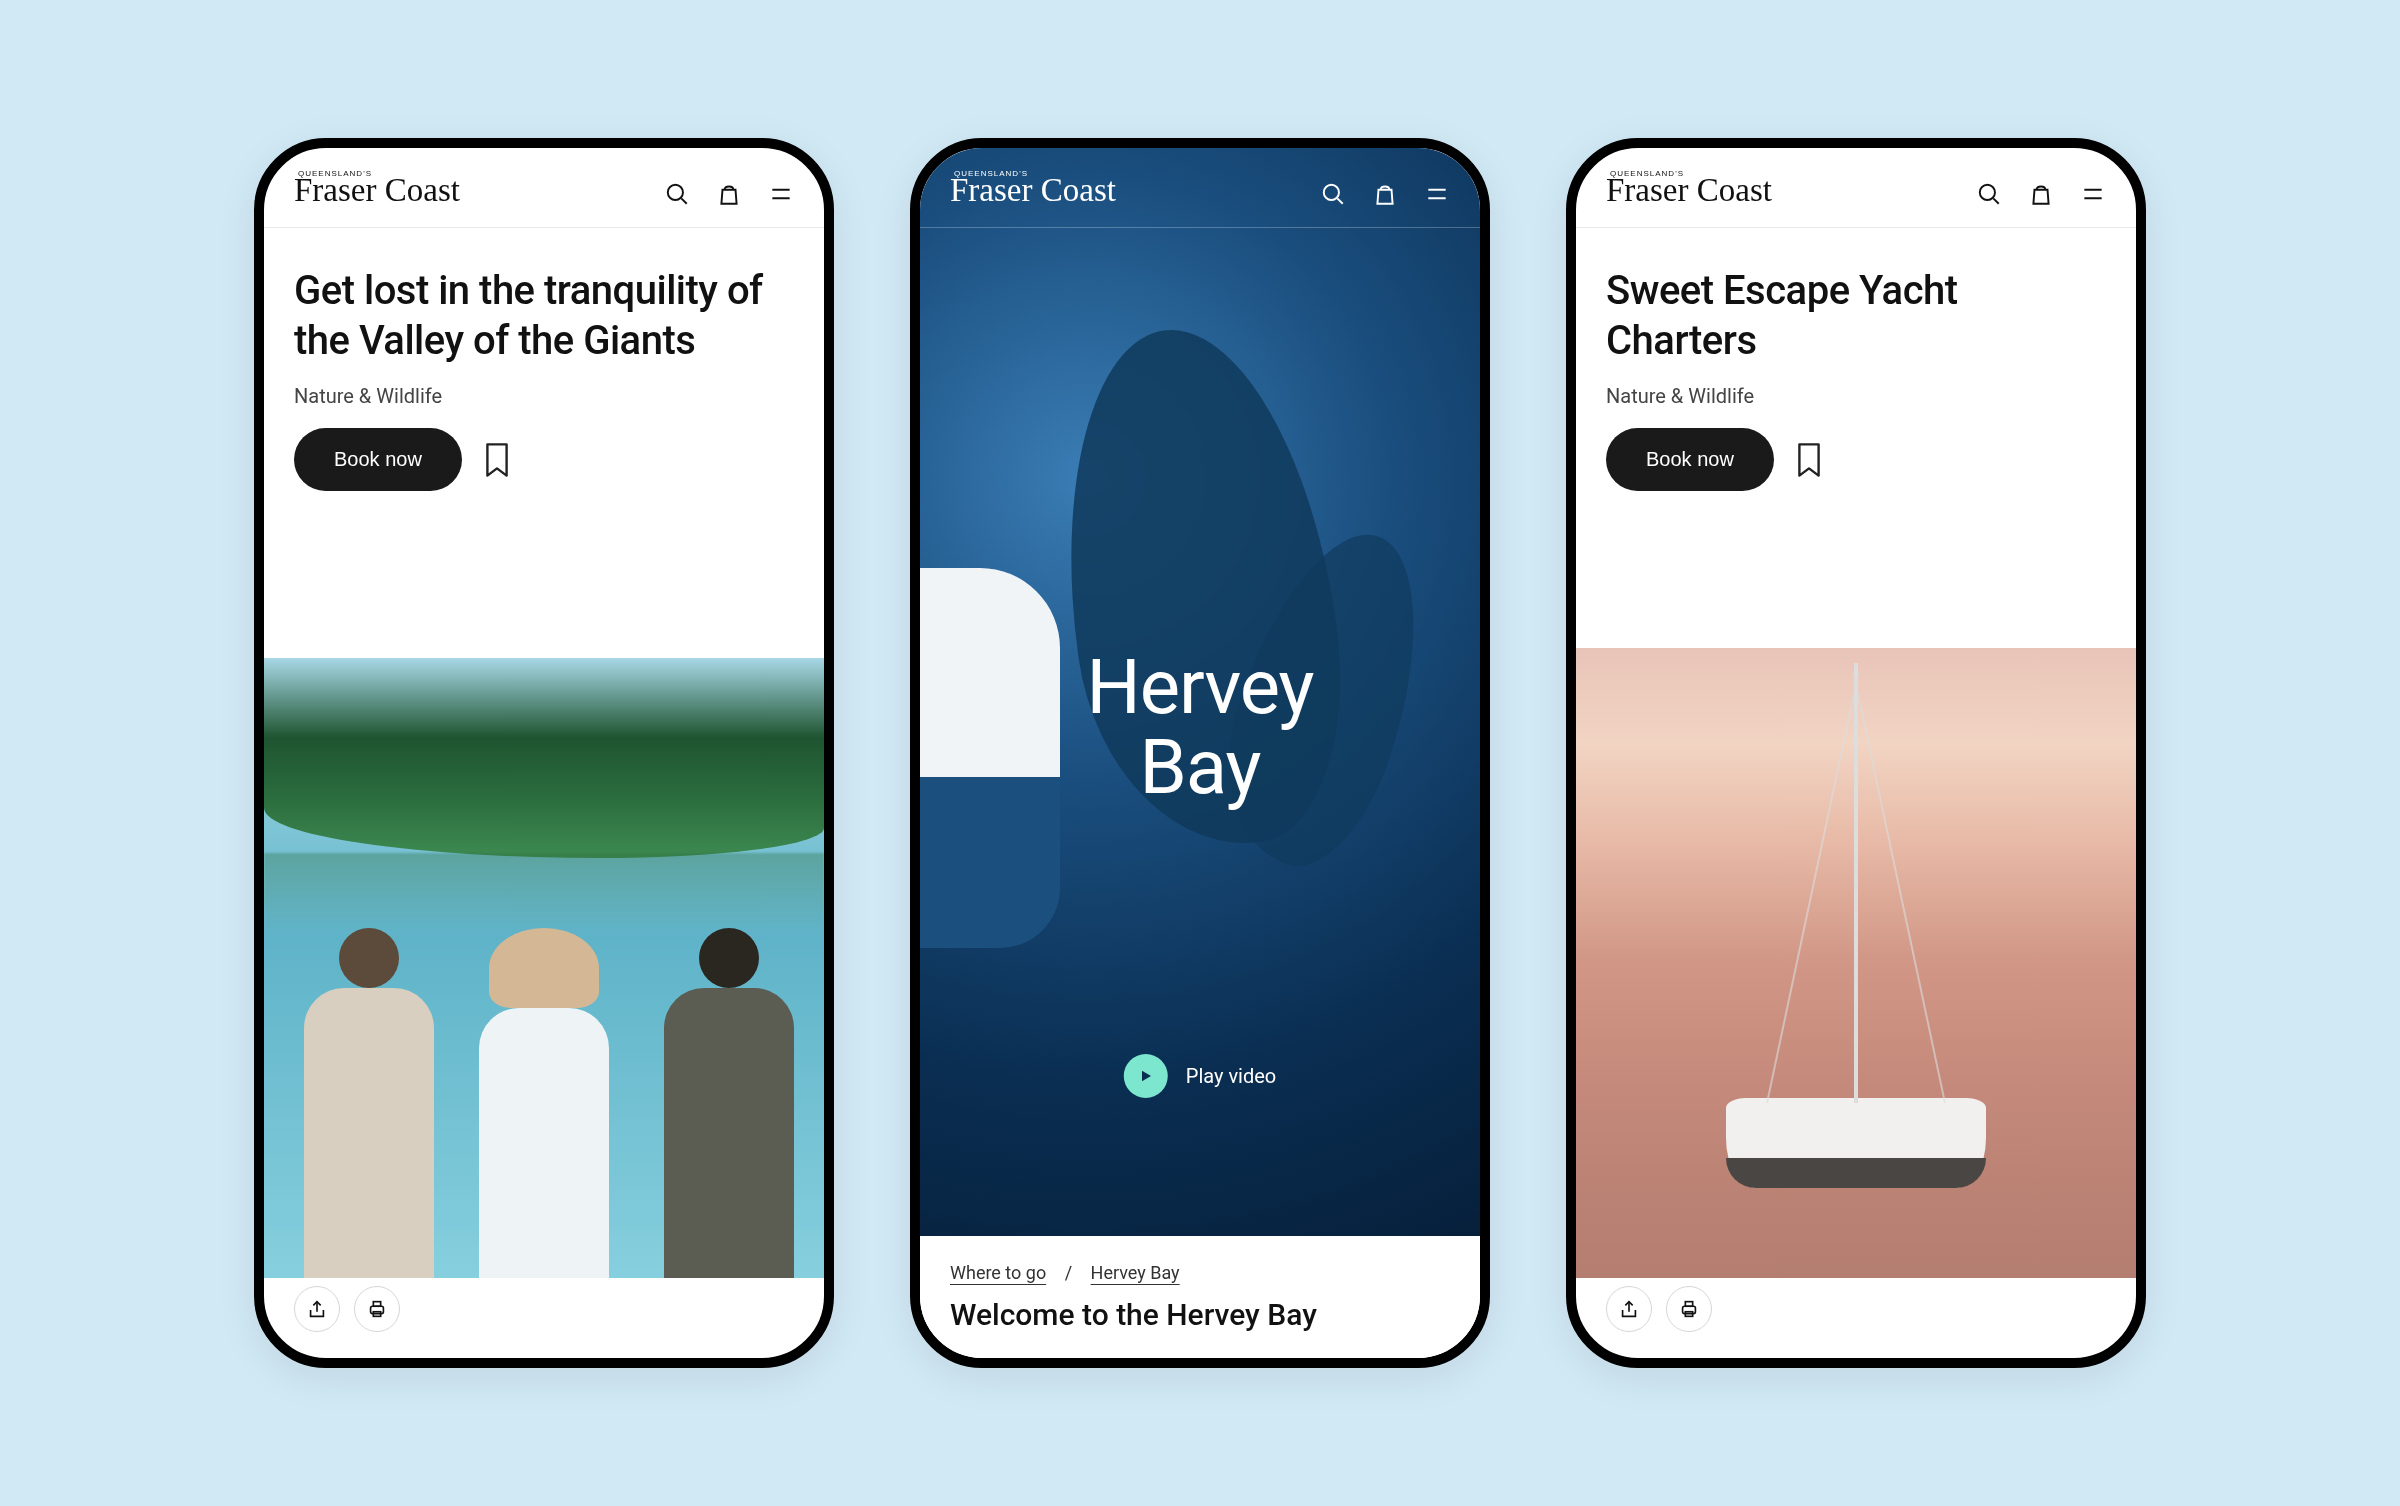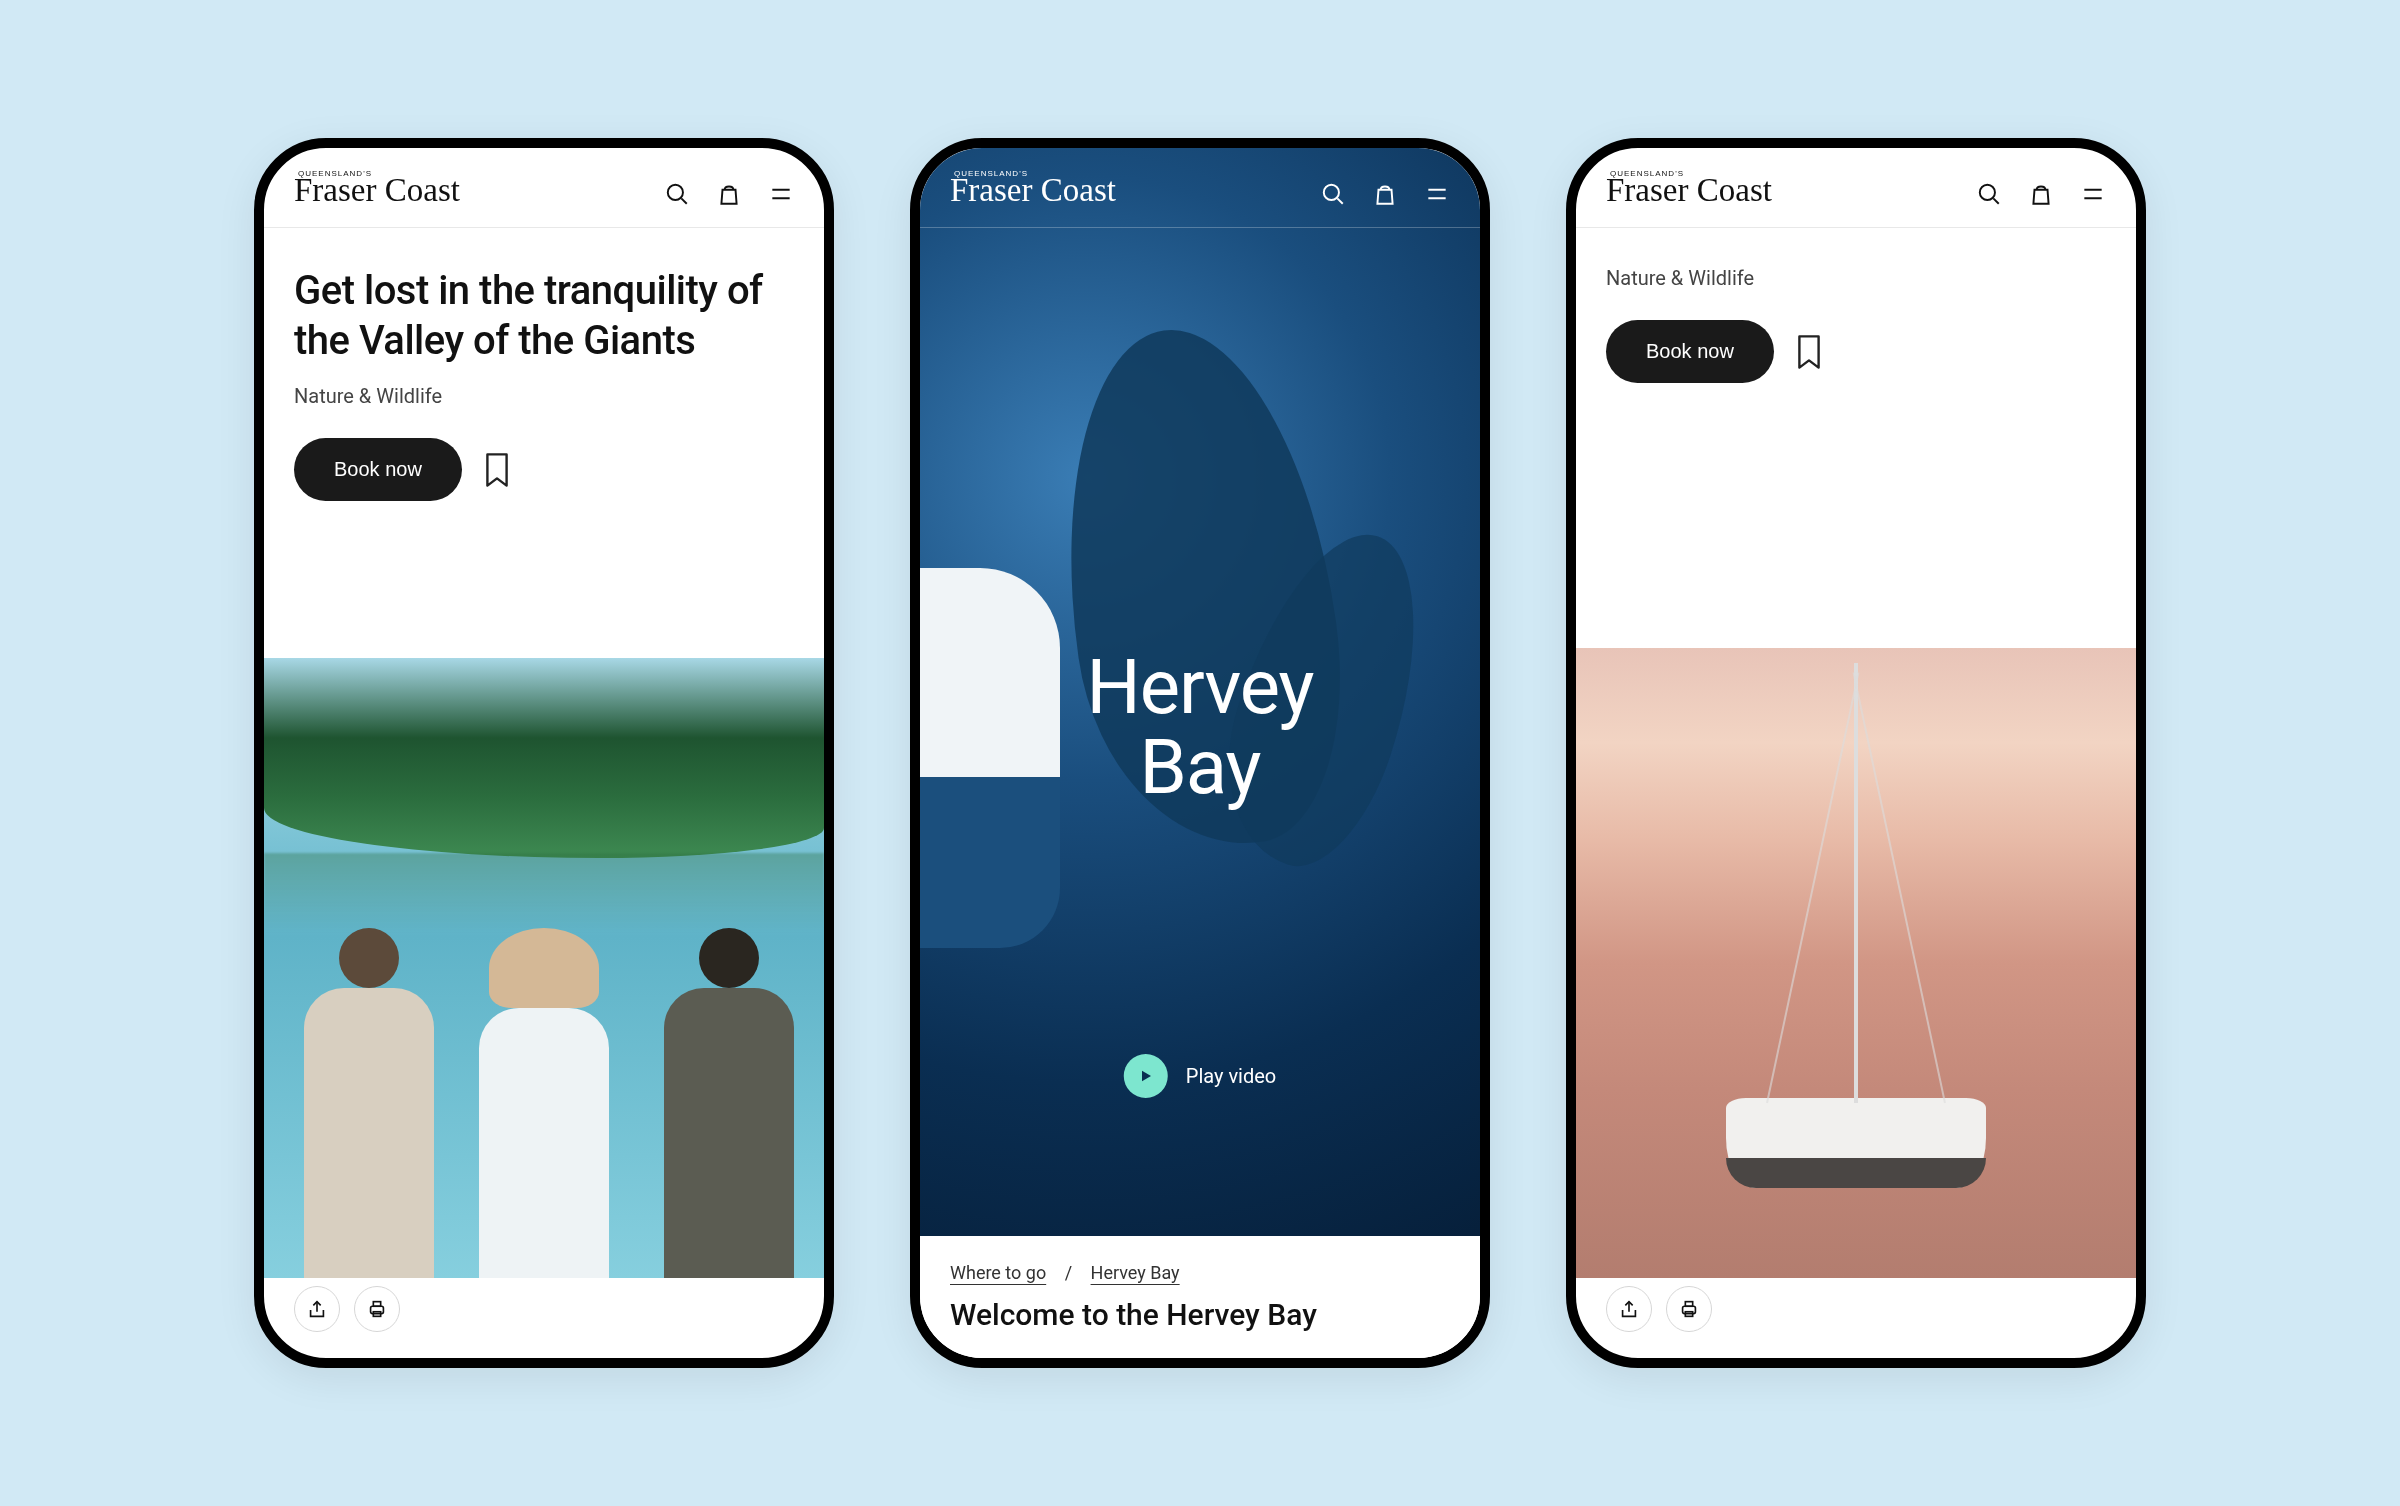--- a/index.html
+++ b/index.html
@@ -69,21 +69,21 @@
     font-size: 40px;
     line-height: 1.25;
     font-weight: 500;
     color: #111;
     letter-spacing: -0.5px;
     margin-bottom: 18px;
   }
   .category {
     font-size: 20px;
     color: #444;
-    margin-bottom: 30px;
+    margin-bottom: 20px;
   }
   .cta-row {
     display: flex;
     align-items: center;
     gap: 20px;
   }
   .book-btn {
     background: #1a1a1a;
     color: #fff;
     font-size: 20px;
@@ -435,20 +435,21 @@
           <path d="M6 8 L18 8 L19 21 L5 21 Z"></path>
           <path d="M8 8 C8 4 16 4 16 8"></path>
         </svg>
       <svg class="icon" viewBox="0 0 24 24">
           <line x1="4" y1="8" x2="20" y2="8"></line>
           <line x1="4" y1="16" x2="20" y2="16"></line>
         </svg>
     </div>
   </div>
   <div class="content">
+    <h1 class="page-title">Sweet Escape Yacht Charters</h1>
     <div class="category">Nature &amp; Wildlife</div>
     <div class="cta-row">
       <button class="book-btn">Book now</button>
       <svg class="bookmark-icon" viewBox="0 0 24 30">
           <path d="M4 2 L20 2 L20 28 L12 22 L4 28 Z" stroke-linejoin="round"></path>
         </svg>
     </div>
   </div>
   <div class="hero-img p3-img">
     <div class="yacht">

